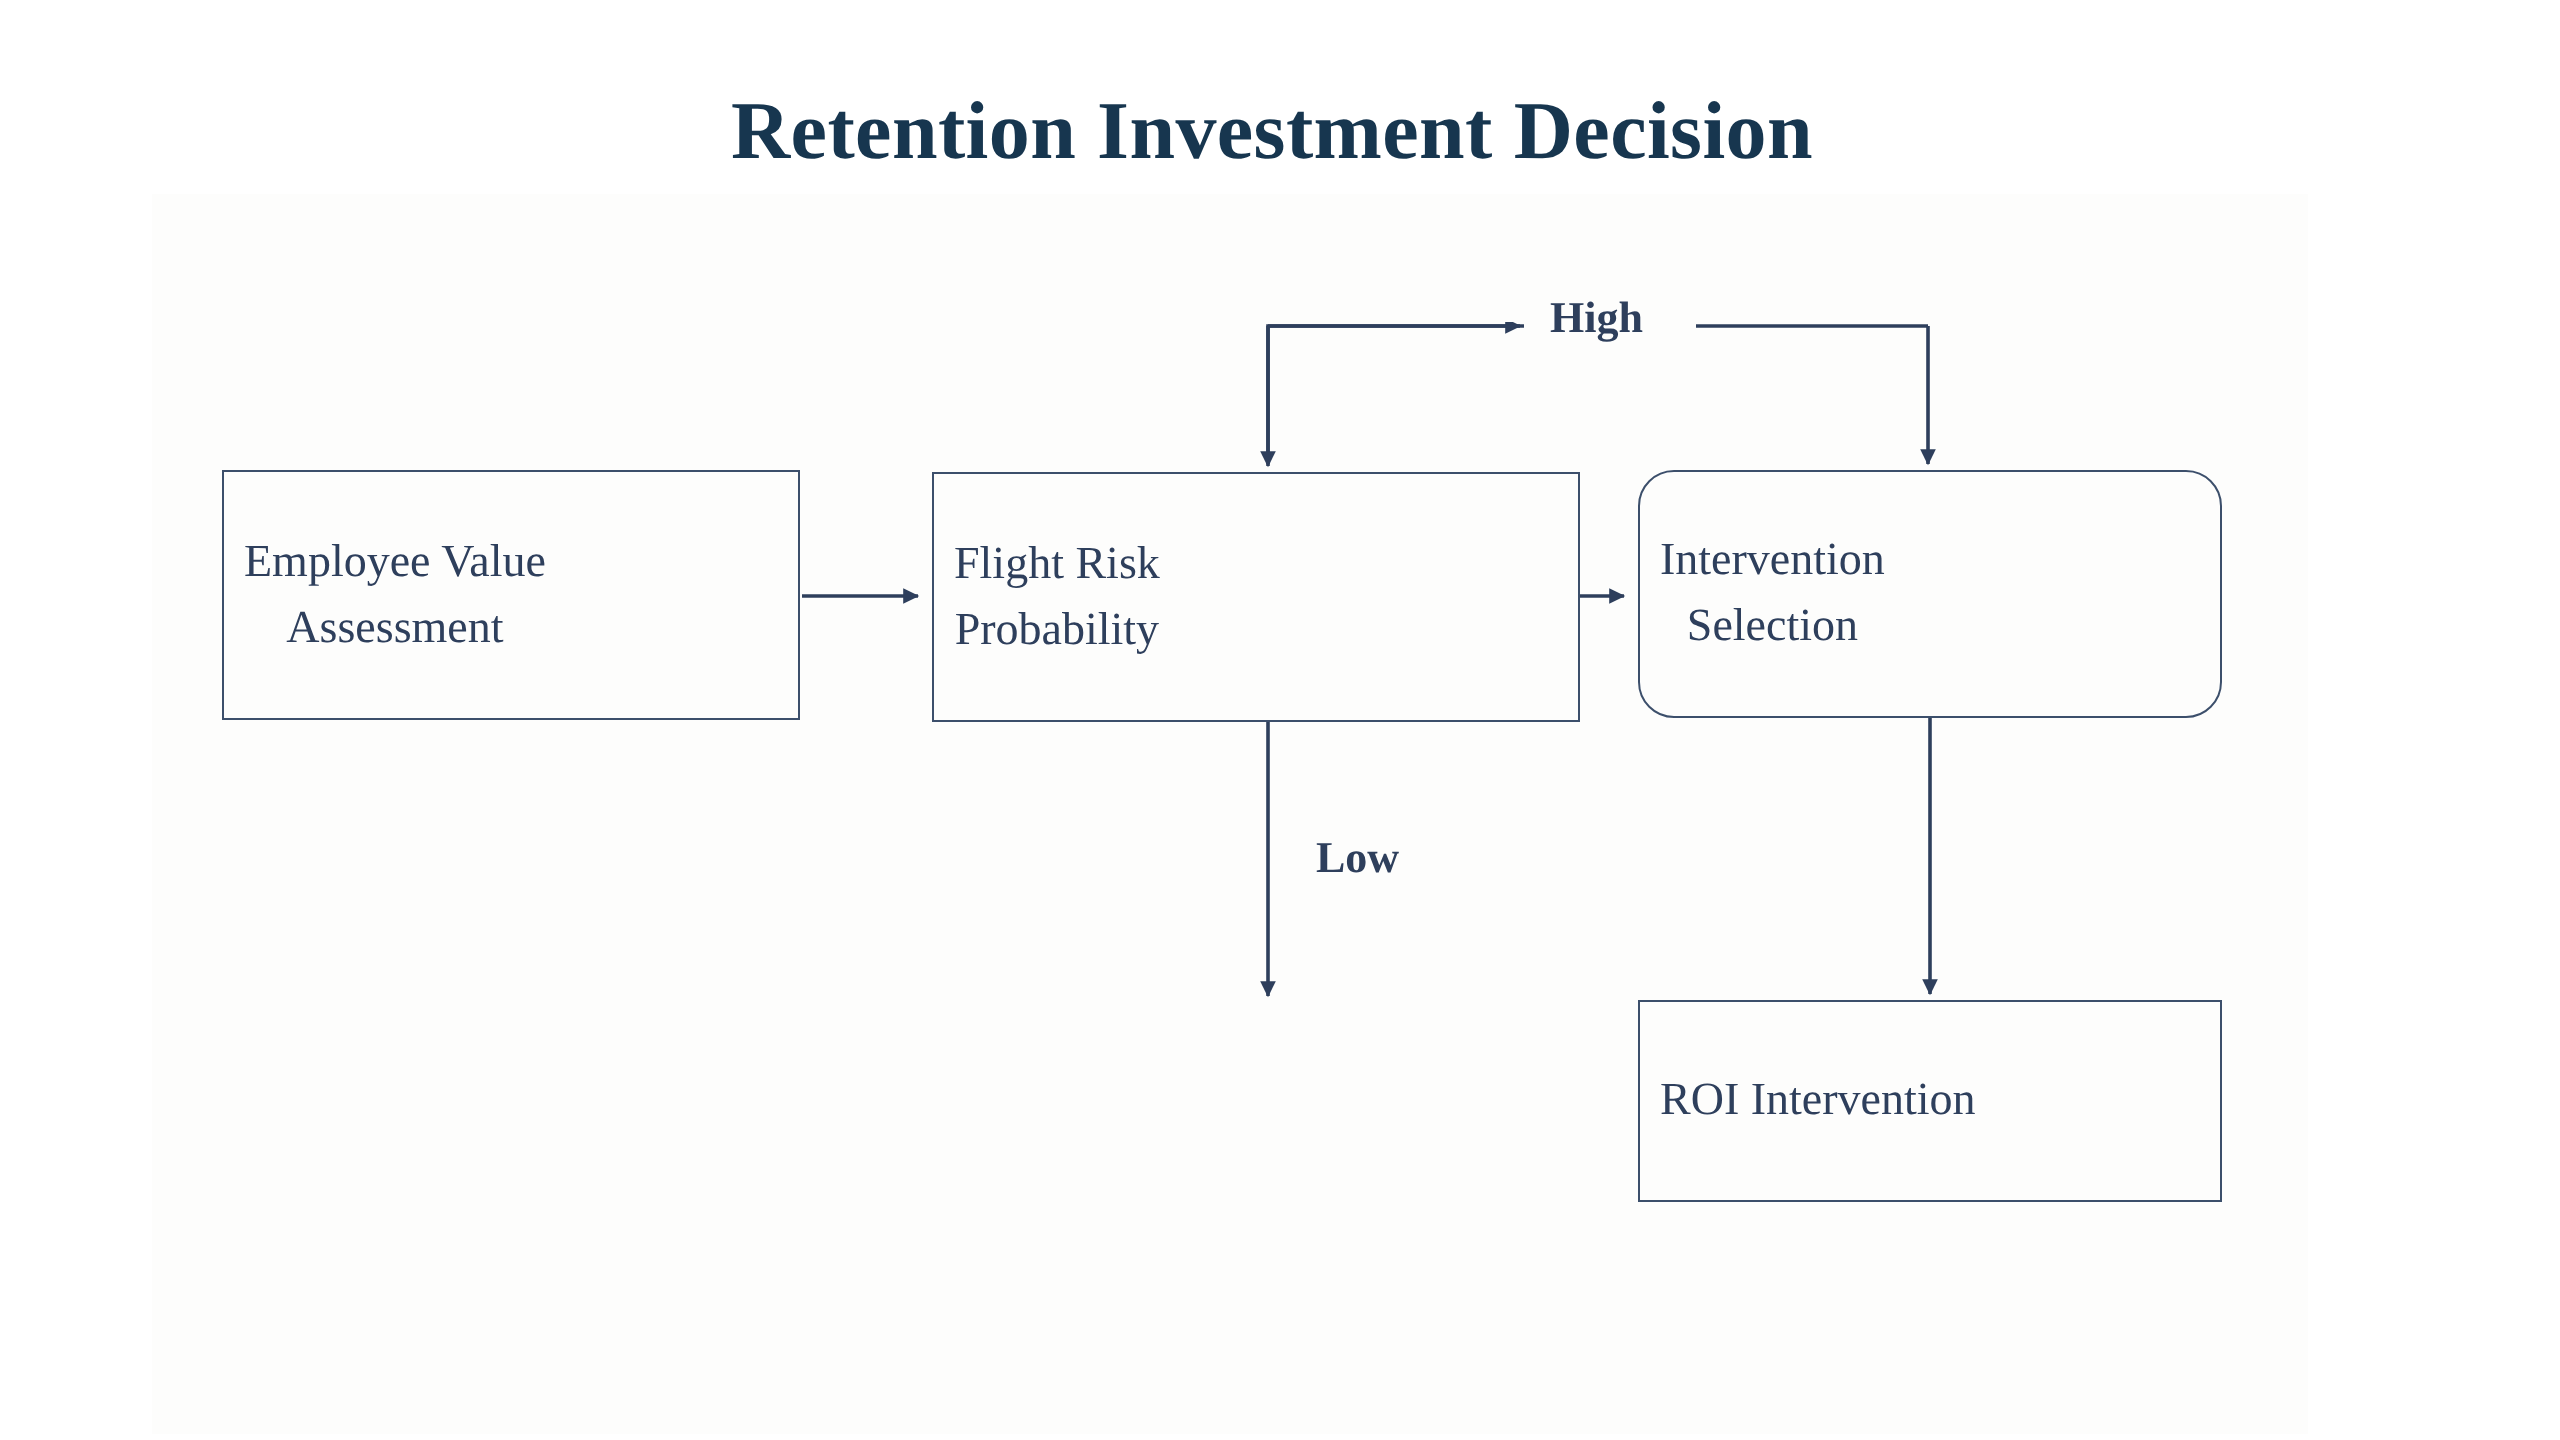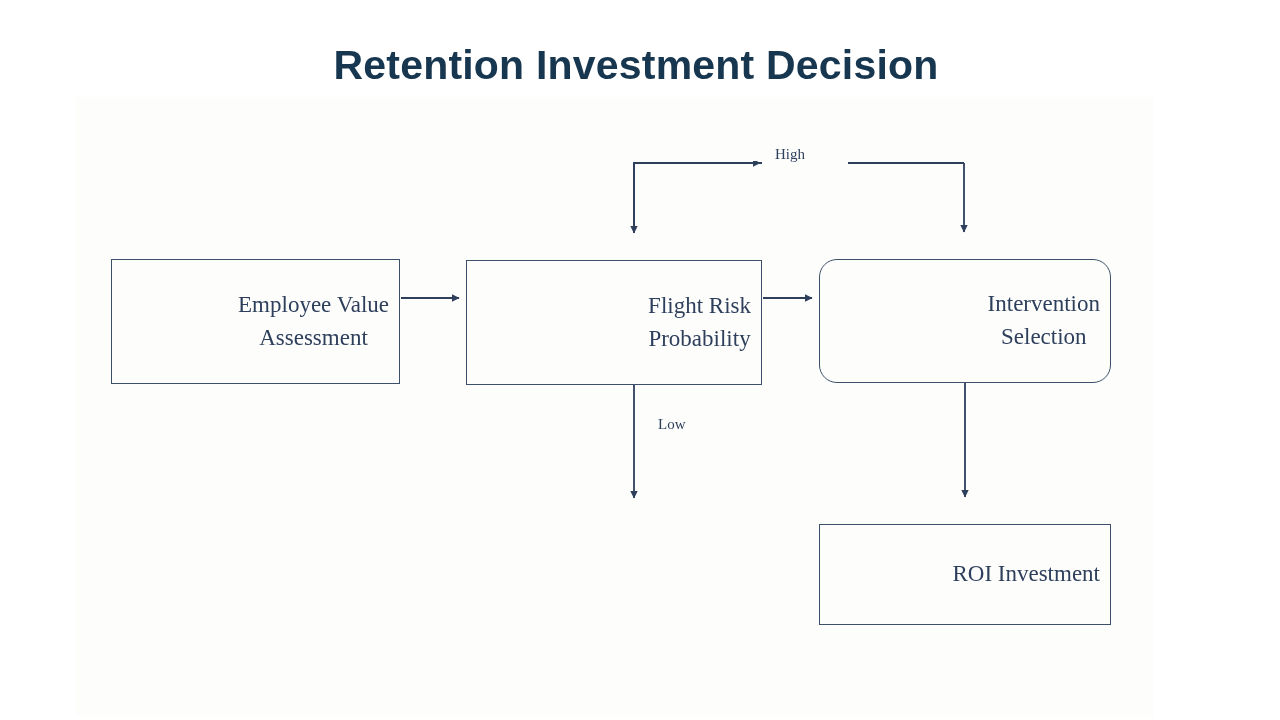--- a/index.html
+++ b/index.html
@@ -30,21 +30,21 @@
     height: 620px;
     background: #fdfdfc;
   }
   
   #page-title {
     position: absolute;
     left: 0;
     top: 43px;
     width: 1272px;
     text-align: center;
-    font-family: Liberation Sans, sans-serif;
+    font-family: Liberation Serif, serif;
     font-weight: bold;
     font-size: 41px;
     letter-spacing: 0.2px;
     color: #17364f;
     line-height: 1.1;
   }
   
   #diagram {
     position: absolute;
     left: 0; top: 0;
@@ -58,40 +58,40 @@
     height: 720px;
     pointer-events: none;
   }
   .node {
     position: absolute;
     box-sizing: border-box;
     border: 1.6px solid #3c4f6b;
     background: #fdfdfc;
     display: flex;
     align-items: center;
-    justify-content: flex-end;
+    justify-content: flex-start;
     text-align: center;
-    margin-top: 24px;
   }
   .node-label {
     font-family: "Liberation Serif", "DejaVu Serif", serif;
     font-size: 23px;
     color: #2e3f5c;
     line-height: 1.42;
     padding: 0 10px;
     white-space: pre-line;
   }
   .edge-label {
     position: absolute;
     font-family: "Liberation Serif", "DejaVu Serif", serif;
-    font-size: 15px;
+    font-size: 22px;
     color: #2e3f5c;
     background: #fdfdfc;
     padding: 0 9px;
     white-space: nowrap;
+    font-weight: bold;
   }
 </style>
 </head>
 <body>
 
 <div id="slide">
 
   <div id="content-panel"></div>
 
   <div id="page-title">Retention Investment Decision</div>
@@ -136,33 +136,33 @@
       </g>
     </svg>
 
     <div style="position:absolute;left:636px;top:150px;width:128px;height:11px;background:#fdfdfc;"></div>
 
     <div class="node" style="left:111px; top:235px; width:289px; height:125px;">
       <span class="node-label">Employee Value
 Assessment</span>
     </div>
 
-    <div class="node" style="left:466px; top:236px; width:296px; height:125px;">
+    <div class="node" style="left:466px; top:236px; width:324px; height:125px;">
       <span class="node-label">Flight Risk
 Probability</span>
     </div>
 
     <div class="node" style="left:819px; top:235px; width:292px; height:124px;border-radius:18px;">
       <span class="node-label">Intervention
 Selection</span>
     </div>
 
 
     <div class="node" style="left:819px; top:500px; width:292px; height:101px;">
-      <span class="node-label">ROI Investment</span>
+      <span class="node-label">ROI Intervention</span>
     </div>
 
     <div class="edge-label" style="left:766px; top:146px;">High</div>
 
     <div class="edge-label" style="left:649px; top:416px;">Low</div>
 
   </div>
 </div>
 
 </body></html>

